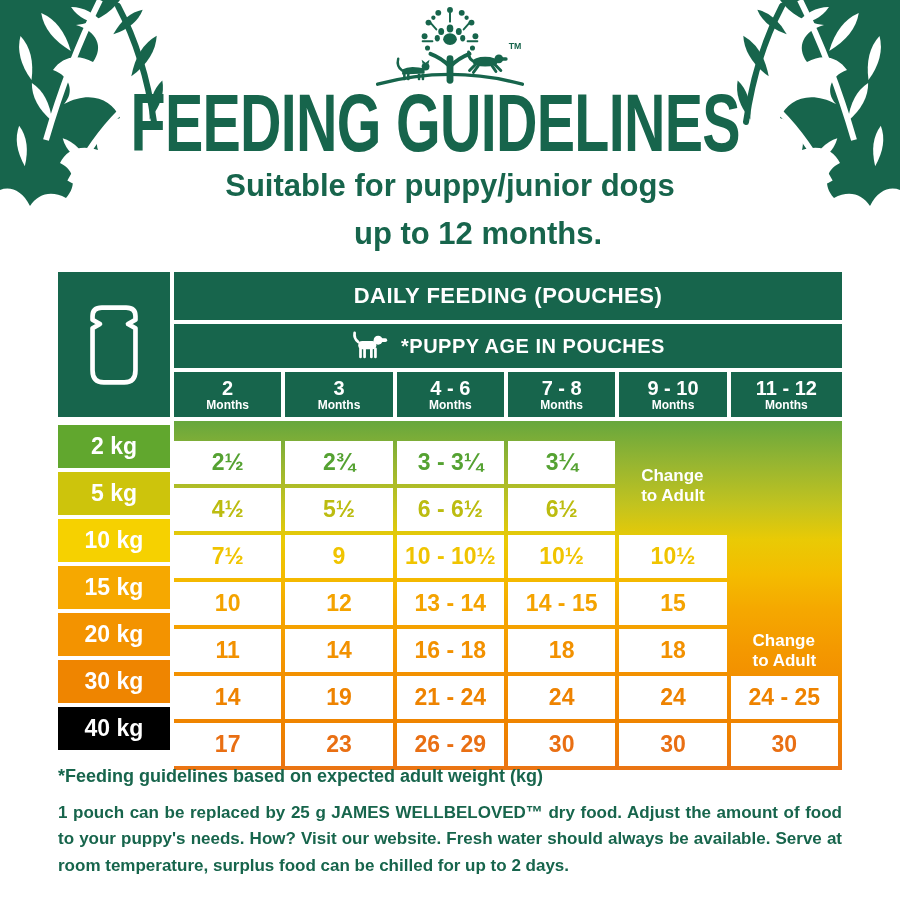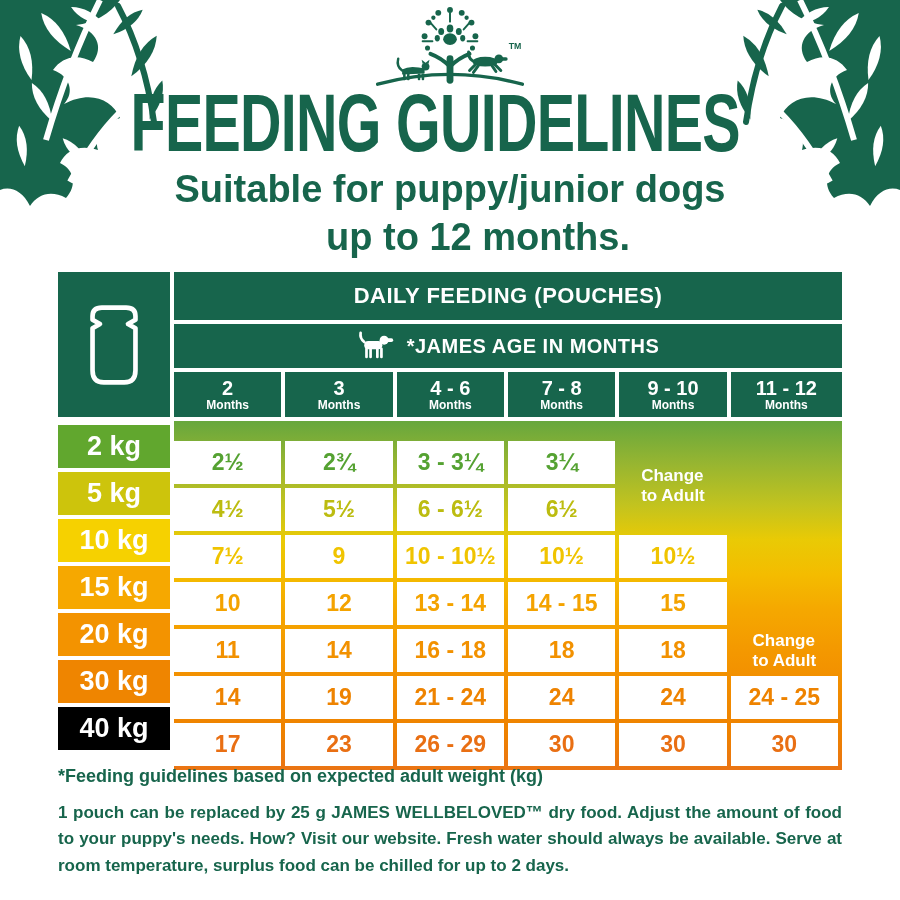--- a/index.html
+++ b/index.html
@@ -11,29 +11,29 @@
   .corner{position:absolute; top:0; width:175px; height:215px;}
   .corner.left{left:0;}
   .corner.right{right:0; transform:scaleX(-1);}
   
   .logo{position:absolute; top:6px; left:50%; transform:translateX(-50%); width:170px; height:86px;}
   
   .title-wrap{position:absolute; top:82px; left:0; width:900px; text-align:left; color:#17654c;}
   .title{display:inline-block; font-size:82px; font-weight:bold; letter-spacing:-1px;
          transform:scaleX(0.70); transform-origin:center; white-space:nowrap; line-height:1;}
   .subtitle{position:absolute; left:0; width:900px; text-align:center; color:#17654c;
-            font-size:38px; font-weight:bold;}
+            font-size:31px; font-weight:bold;}
   .subtitle.l1{top:168px;} .subtitle.l2{top:216px;padding-left:28px;}
   
   .tbl{position:absolute; left:58px; top:272px; width:784px; display:flex; gap:4px;}
   .left-col{width:112px; display:flex; flex-direction:column;}
   .corner-cell{height:145px; background:#17654c; display:flex; align-items:center; justify-content:center;}
   .left-col .spacer{height:8px;}
   .kg-block{height:43px; margin-bottom:4px; display:flex; align-items:center; justify-content:center;
-            color:#fff; font-size:27px; font-weight:bold;}
+            color:#fff; font-size:23px; font-weight:bold;}
   .kg-block:last-child{margin-bottom:0;}
   .right-col{flex:1; display:flex; flex-direction:column;}
   .hdr1{height:48px; background:#17654c; margin-bottom:4px; display:flex; align-items:center;
         justify-content:center; color:#fff; font-size:22px; font-weight:bold; letter-spacing:.5px;}
   .hdr2{height:44px; background:#17654c; margin-bottom:4px; display:flex; align-items:center;
         justify-content:center; gap:12px; color:#fff; font-size:20px; font-weight:bold; letter-spacing:.5px;}
   .months-row{height:45px; display:grid; grid-template-columns:repeat(6,1fr); gap:4px;
               margin-bottom:4px; padding-right:4px;}
   .month-cell{background:#17654c; color:#fff; display:flex; flex-direction:column;
               align-items:center; justify-content:center; line-height:1.05;}
@@ -189,21 +189,21 @@
             <rect x="8" y="11" width="20" height="9" rx="4.5"></rect>
             <circle cx="30" cy="10" r="5"></circle>
             <rect x="32" y="8" width="8" height="4" rx="2"></rect>
             <rect x="9" y="18" width="3" height="12" rx="1.5"></rect>
             <rect x="13.5" y="18" width="3" height="12" rx="1.5"></rect>
             <rect x="21" y="18" width="3" height="12" rx="1.5"></rect>
             <rect x="25.5" y="18" width="3" height="12" rx="1.5"></rect>
           </g>
           <path d="M8 12 Q3 8 4 2" stroke="#ffffff" stroke-width="3" fill="none" stroke-linecap="round"></path>
         </svg>
-        <span>*JAMES AGE IN MONTHS</span>
+        <span>*PUPPY AGE IN POUCHES</span>
       </div>
       <div class="months-row">
 
       <div class="month-cell">
             <div class="m-num">2</div>
             <div class="m-lbl">Months</div>
           </div>
           <div class="month-cell">
             <div class="m-num">3</div>
             <div class="m-lbl">Months</div>

